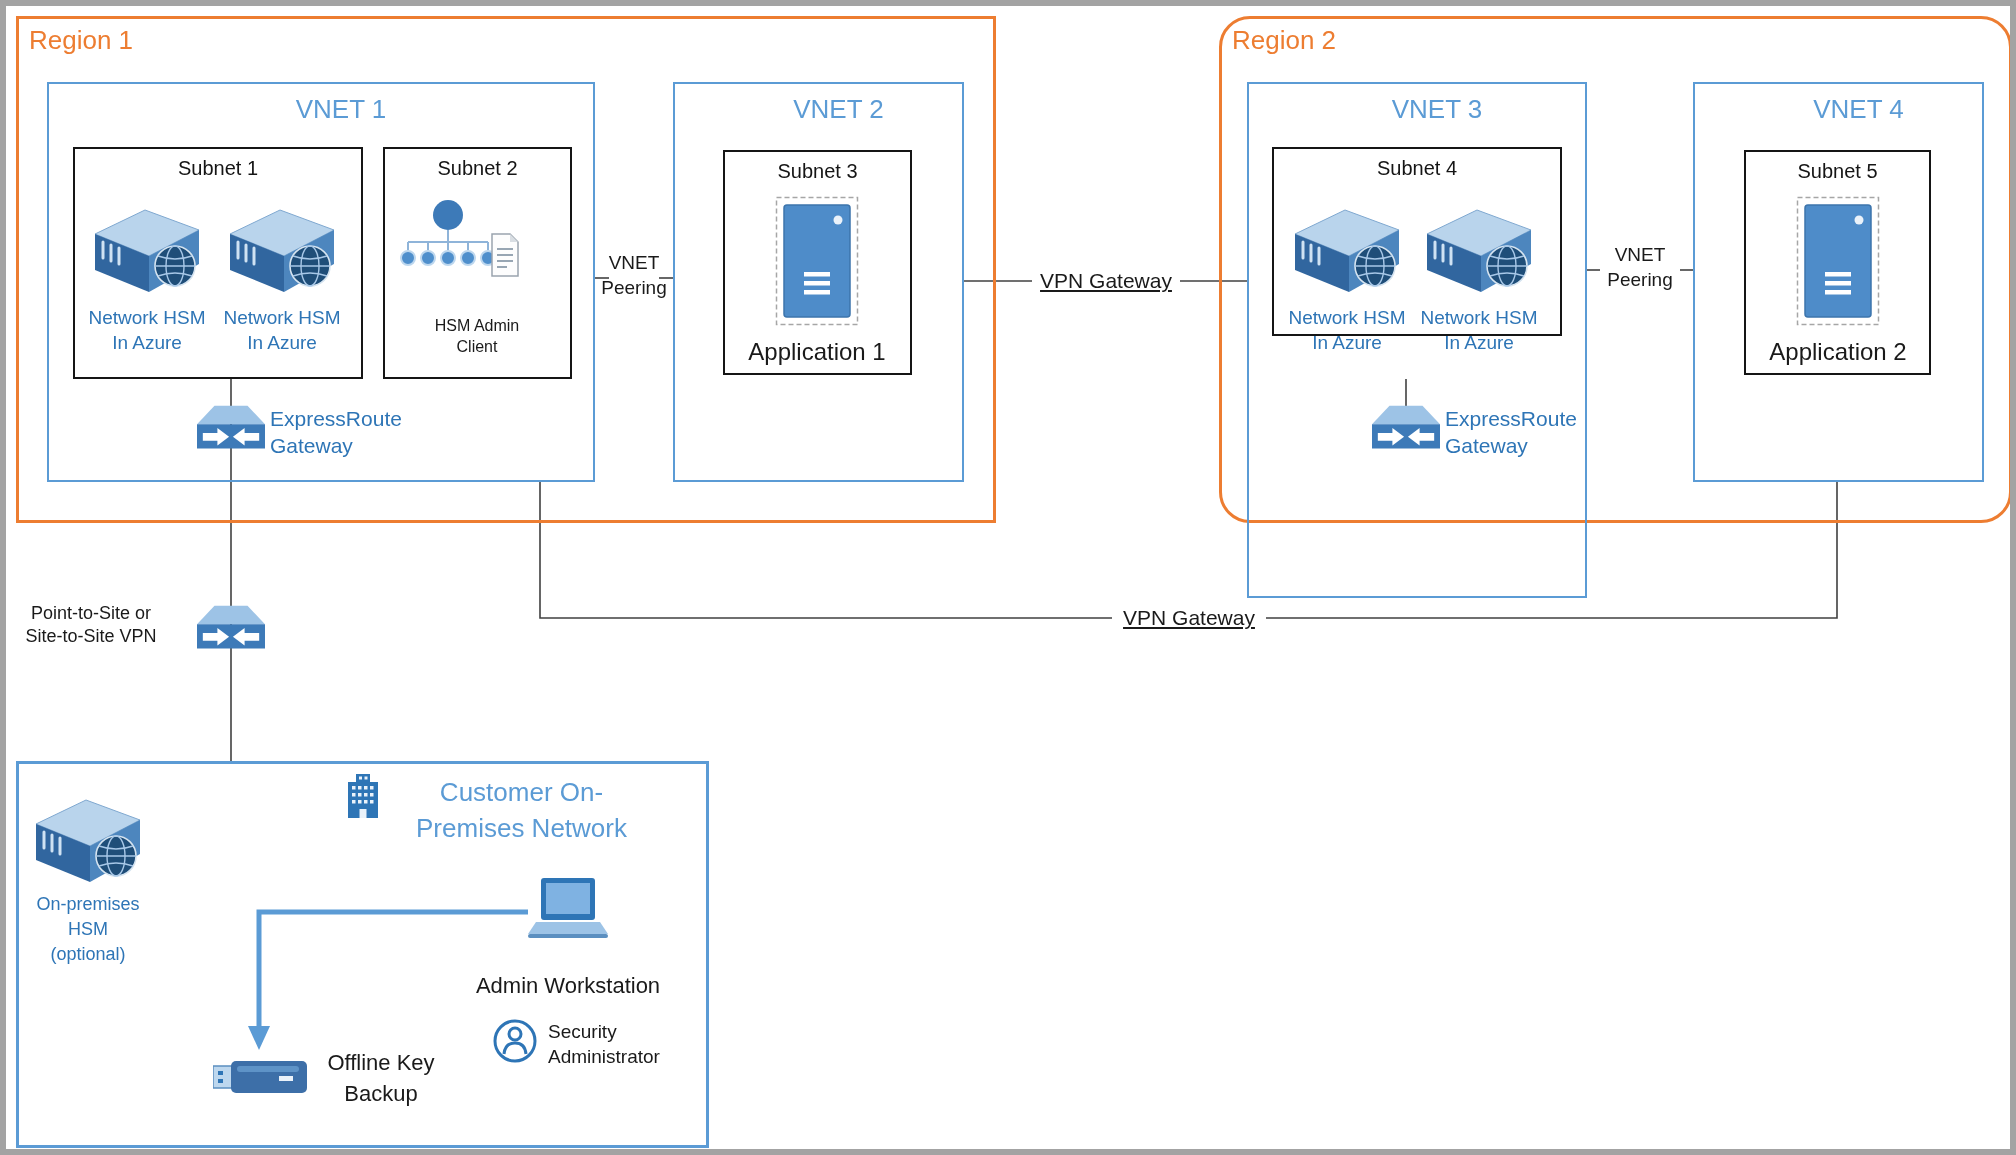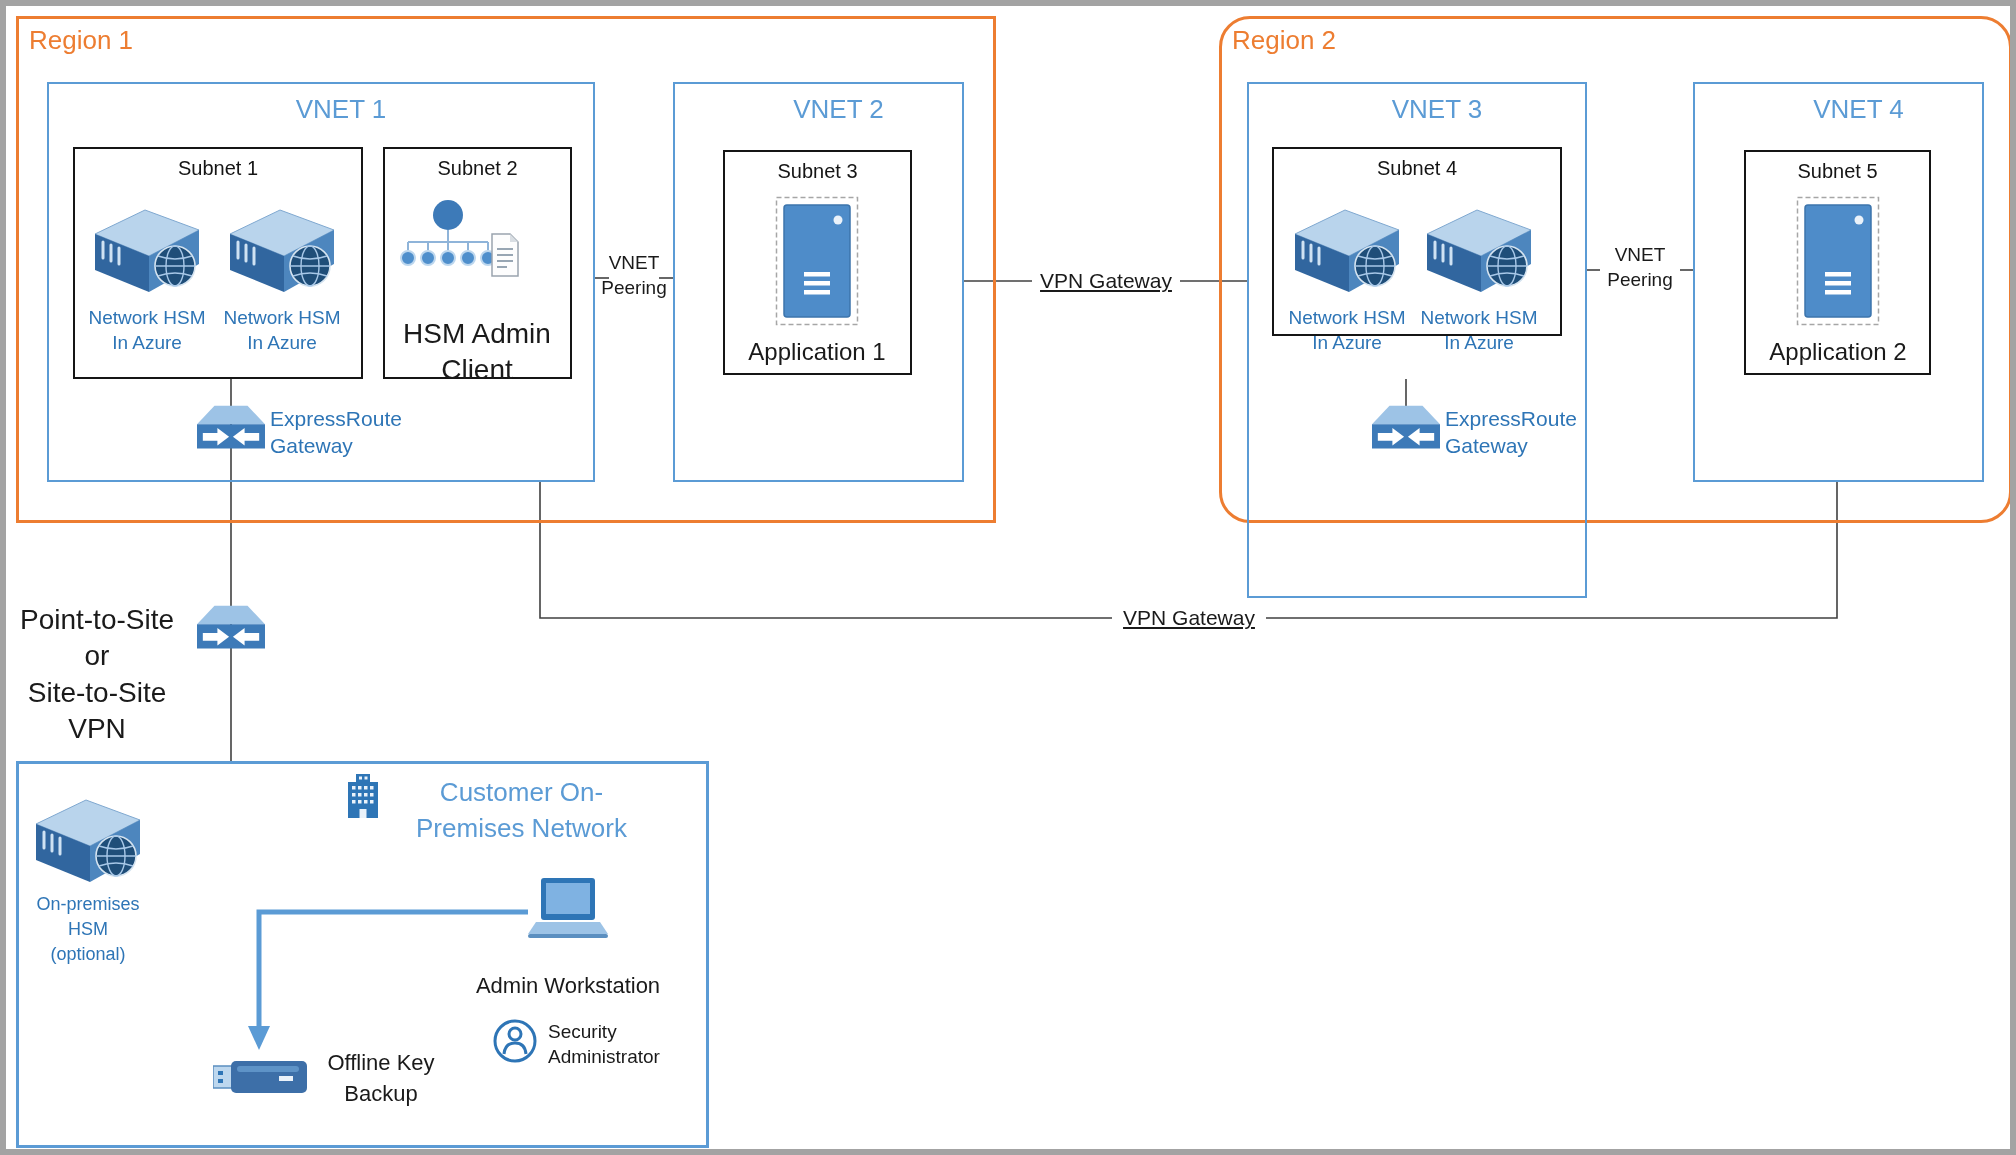--- a/index.html
+++ b/index.html
@@ -182,21 +182,21 @@
       <use href="#sym-hsm"></use>
     </svg>
   <div class="lbl blue center" style="left:71px;top:300px;width:140px;font-size:19px;">Network HSM
 In Azure</div>
   <div class="lbl blue center" style="left:206px;top:300px;width:140px;font-size:19px;">Network HSM
 In Azure</div>
 
   <svg class="ic" style="left:392px;top:190px;width:124px;height:96px;">
       <use href="#sym-orgchart"></use>
     </svg>
-  <div class="lbl center" style="left:396px;top:310px;width:150px;font-size:28px;">HSM Admin
+  <div class="lbl center" style="left:396px;top:310px;width:150px;font-size:16px;">HSM Admin
 Client</div>
 
   <svg class="ic" style="left:191px;top:397px;width:68px;height:58px;">
       <use href="#sym-gateway"></use>
     </svg>
   <div class="lbl blue" style="left:264px;top:399px;font-size:21px;">ExpressRoute
 Gateway</div>
 
   <div class="box vnet" style="left:667px;top:76px;width:291px;height:400px;">
     <div class="vnet-title">VNET 2</div>
@@ -249,21 +249,21 @@
       <use href="#sym-app"></use>
     </svg>
   <div class="lbl center" style="left:1747px;top:330px;width:170px;font-size:24px;">Application 2</div>
 
   <div class="lbl center" style="left:1596px;top:237px;width:76px;font-size:19px;">VNET
 Peering</div>
 
   <div class="lbl onlinebg" style="left:1026px;top:260px;width:148px;height:30px;">VPN Gateway</div>
   <div class="lbl onlinebg" style="left:1106px;top:597px;width:154px;height:30px;">VPN Gateway</div>
 
-  <div class="lbl center" style="left:6px;top:596px;width:170px;font-size:28px;">Point-to-Site or
+  <div class="lbl center" style="left:0;top:596px;width:170px;font-size:18px;">Point-to-Site or
 Site-to-Site VPN</div>
   <svg class="ic" style="left:191px;top:597px;width:68px;height:58px;">
       <use href="#sym-gateway"></use>
     </svg>
 
   <div class="box customer" style="left:10px;top:755px;width:693px;height:387px;"></div>
 
   <svg class="ic" style="left:340px;top:768px;width:34px;height:44px;">
       <use href="#sym-building"></use>
     </svg>

